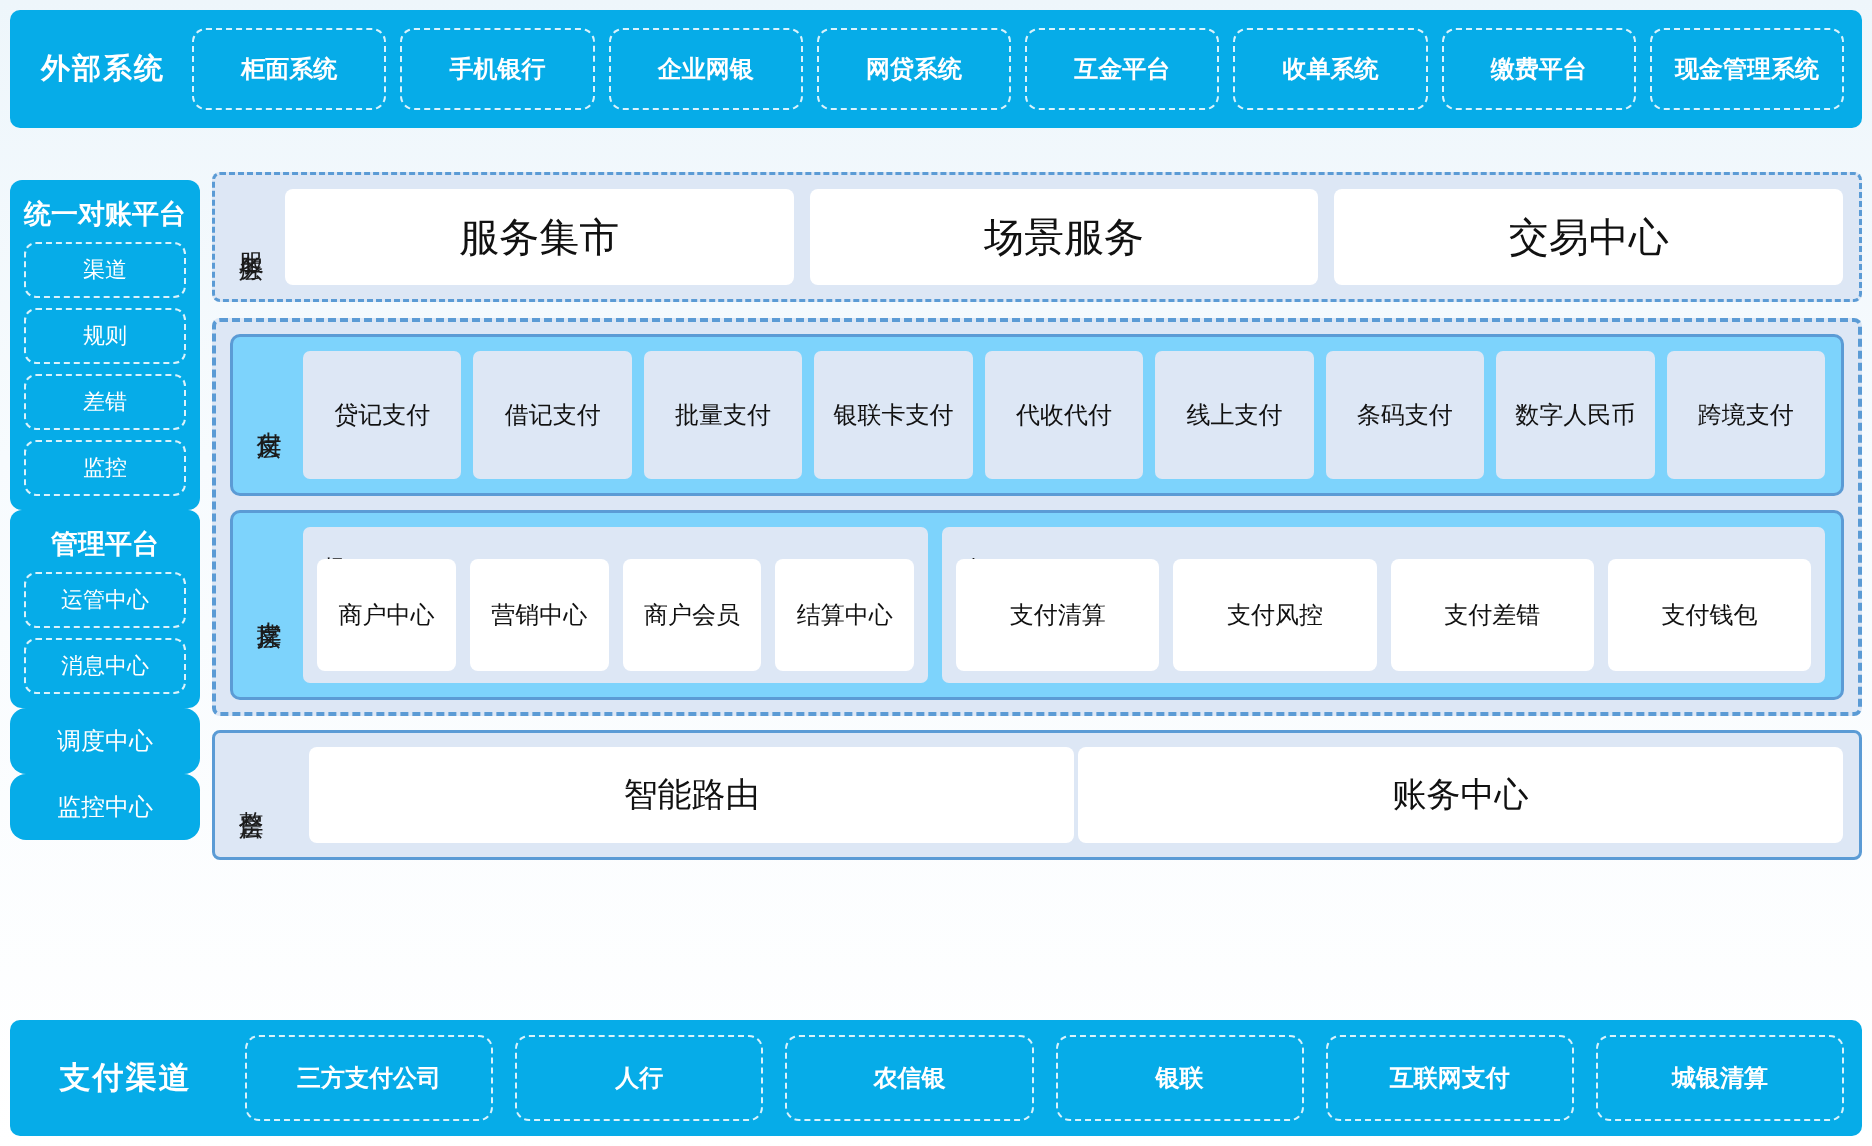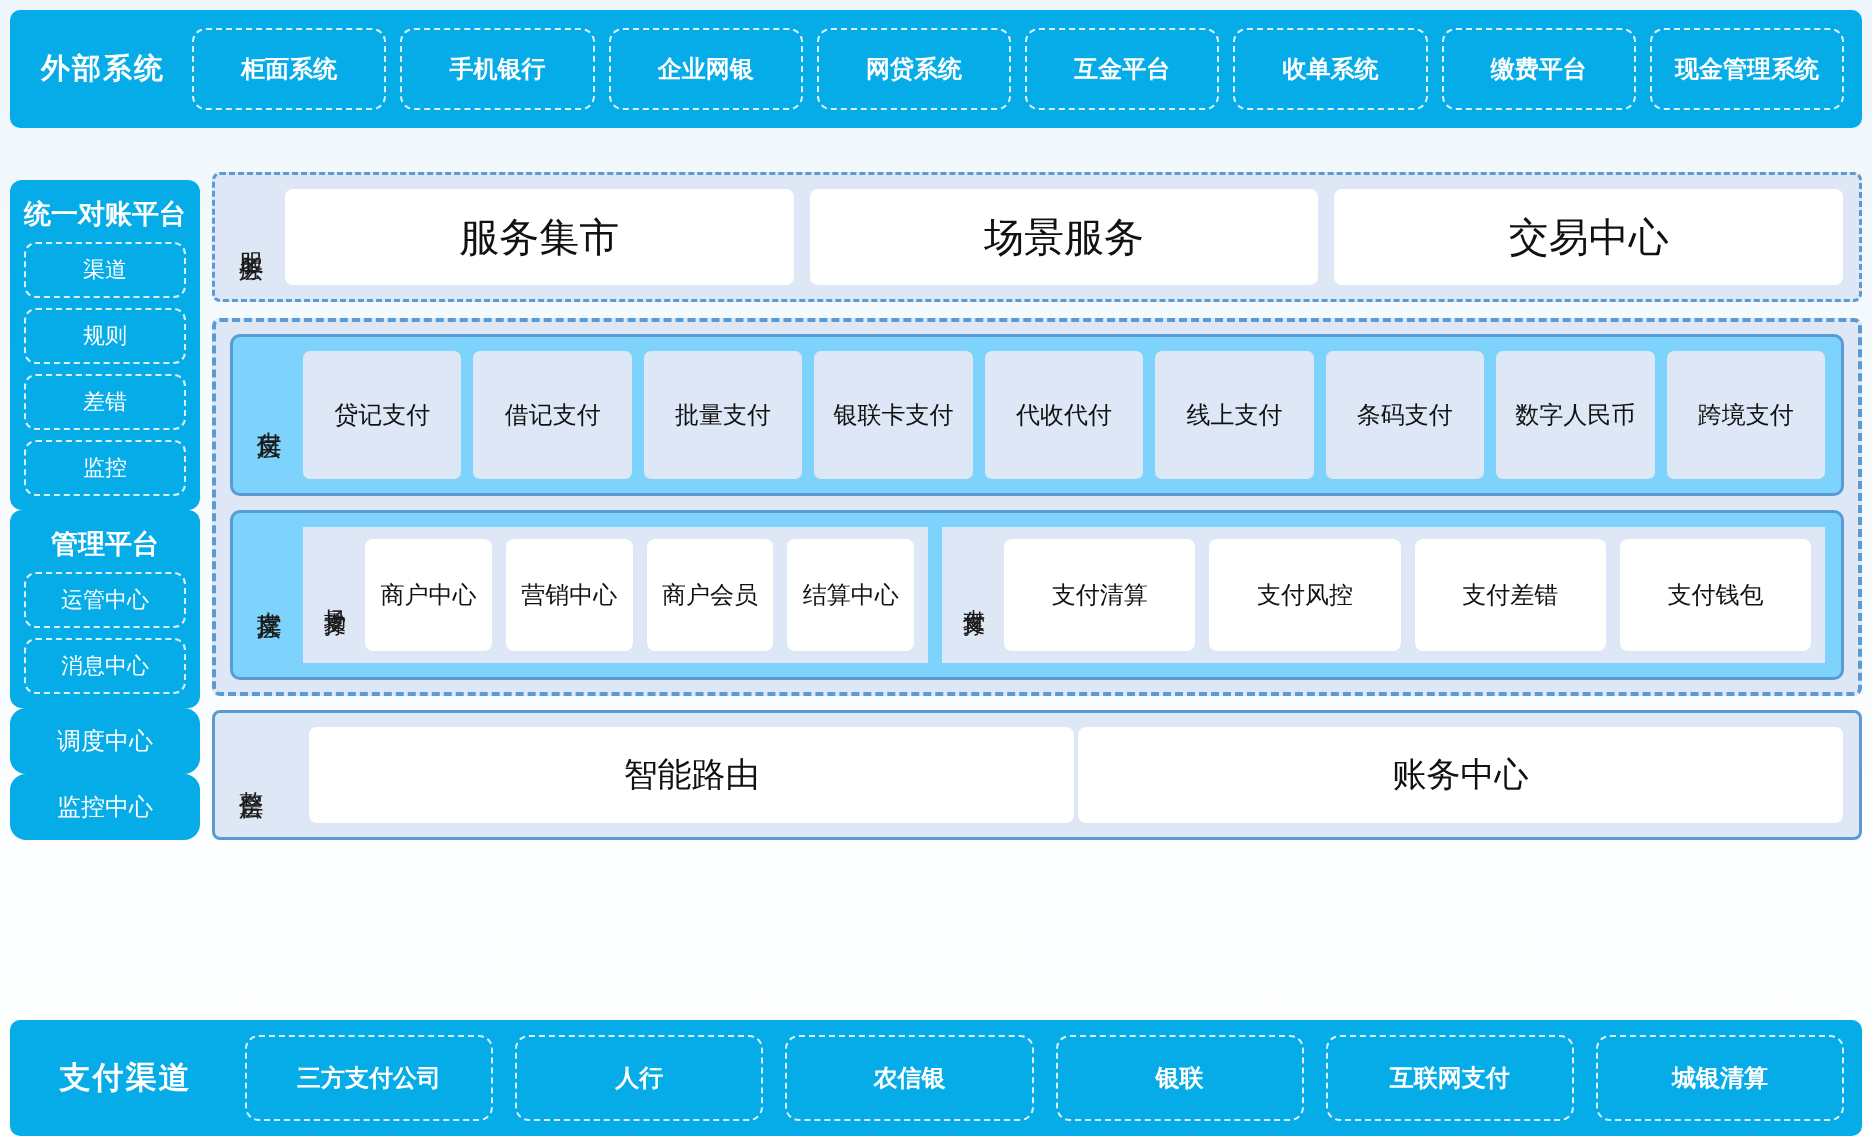--- a/index.html
+++ b/index.html
@@ -167,25 +167,26 @@
     justify-content: center;
     font-size: 24px;
     color: #111;
     white-space: nowrap;
   }
 
   
   #support-groups { display: flex; gap: 14px; flex: 1; }
   .support-group {
     background: #dde7f5;
-    border-radius: 0;
+    border-radius: 7px;
     padding: 12px 14px;
     display: flex;
     align-items: stretch;
     gap: 12px;
+    flex-direction: column;
   }
   .support-group .grp-cards { display: flex; gap: 14px; flex: 1; }
   .support-group .white-card { flex: 1; height: 112px; font-size: 24px; }
   #group-scene { flex: 0 0 625px; }
   #group-pay { flex: 1; }
 
   
   #integration-panel {
     border: 3px solid #5b9bd5;
     border-radius: 8px;

